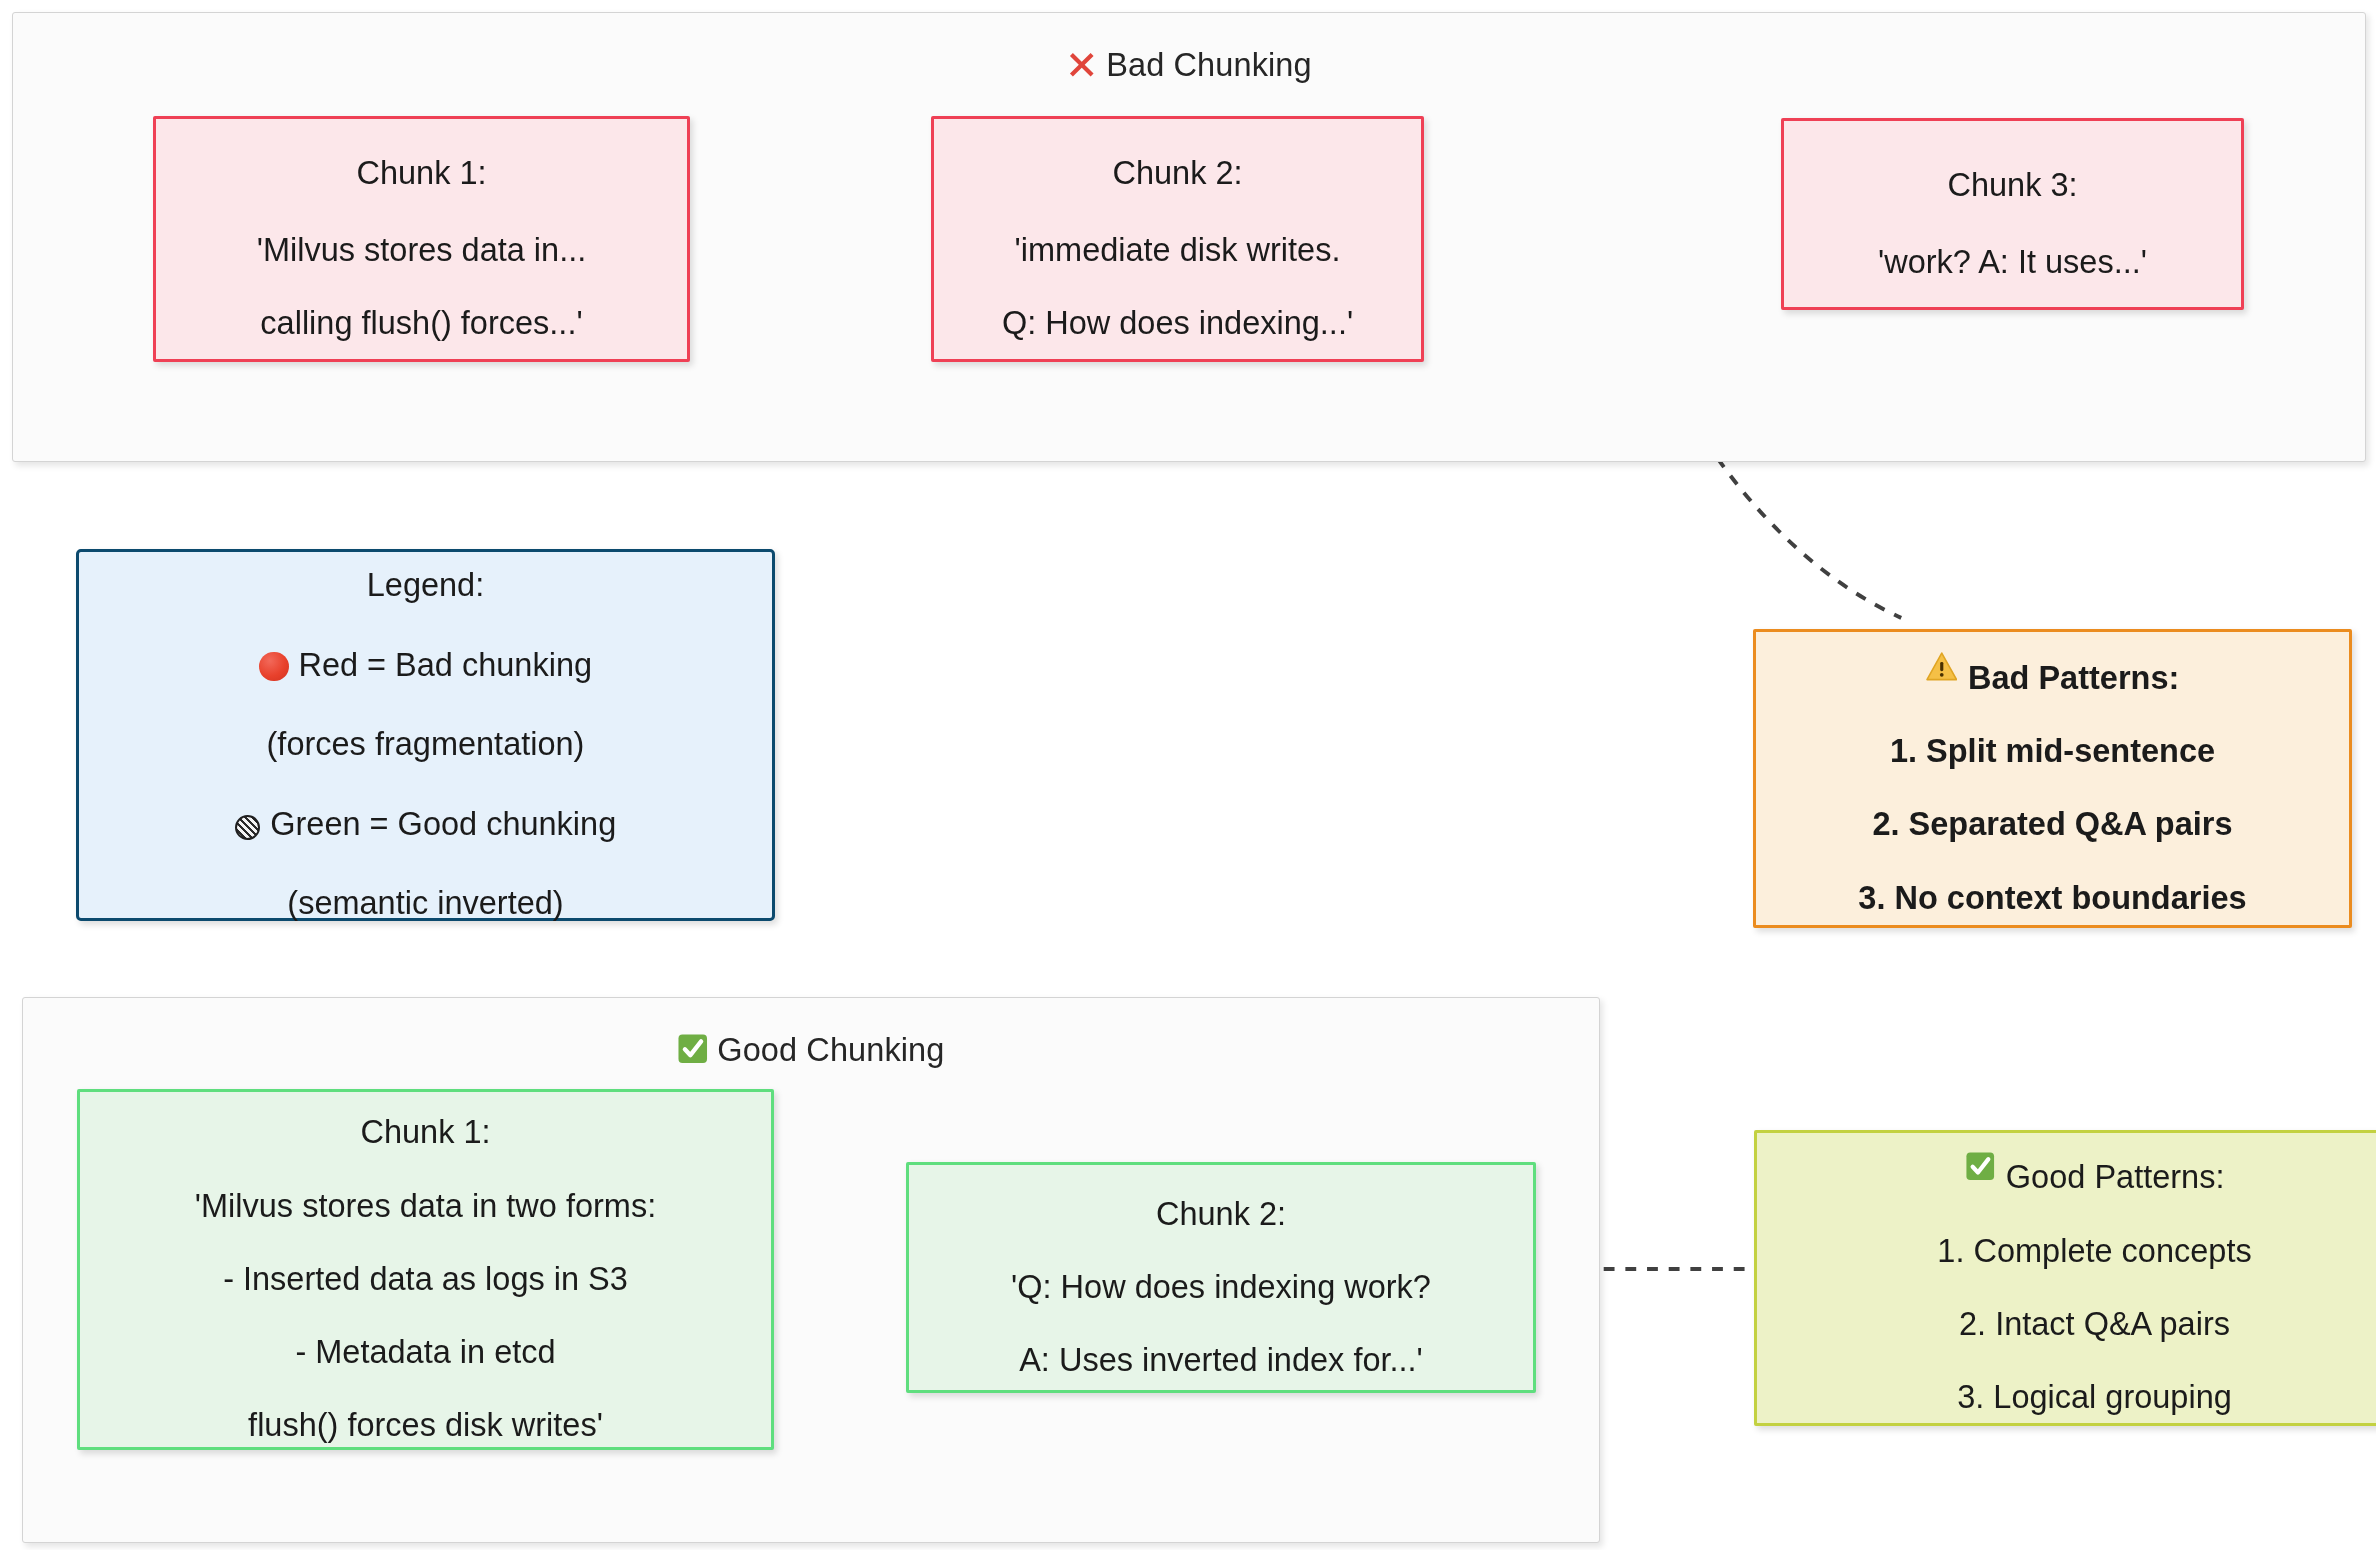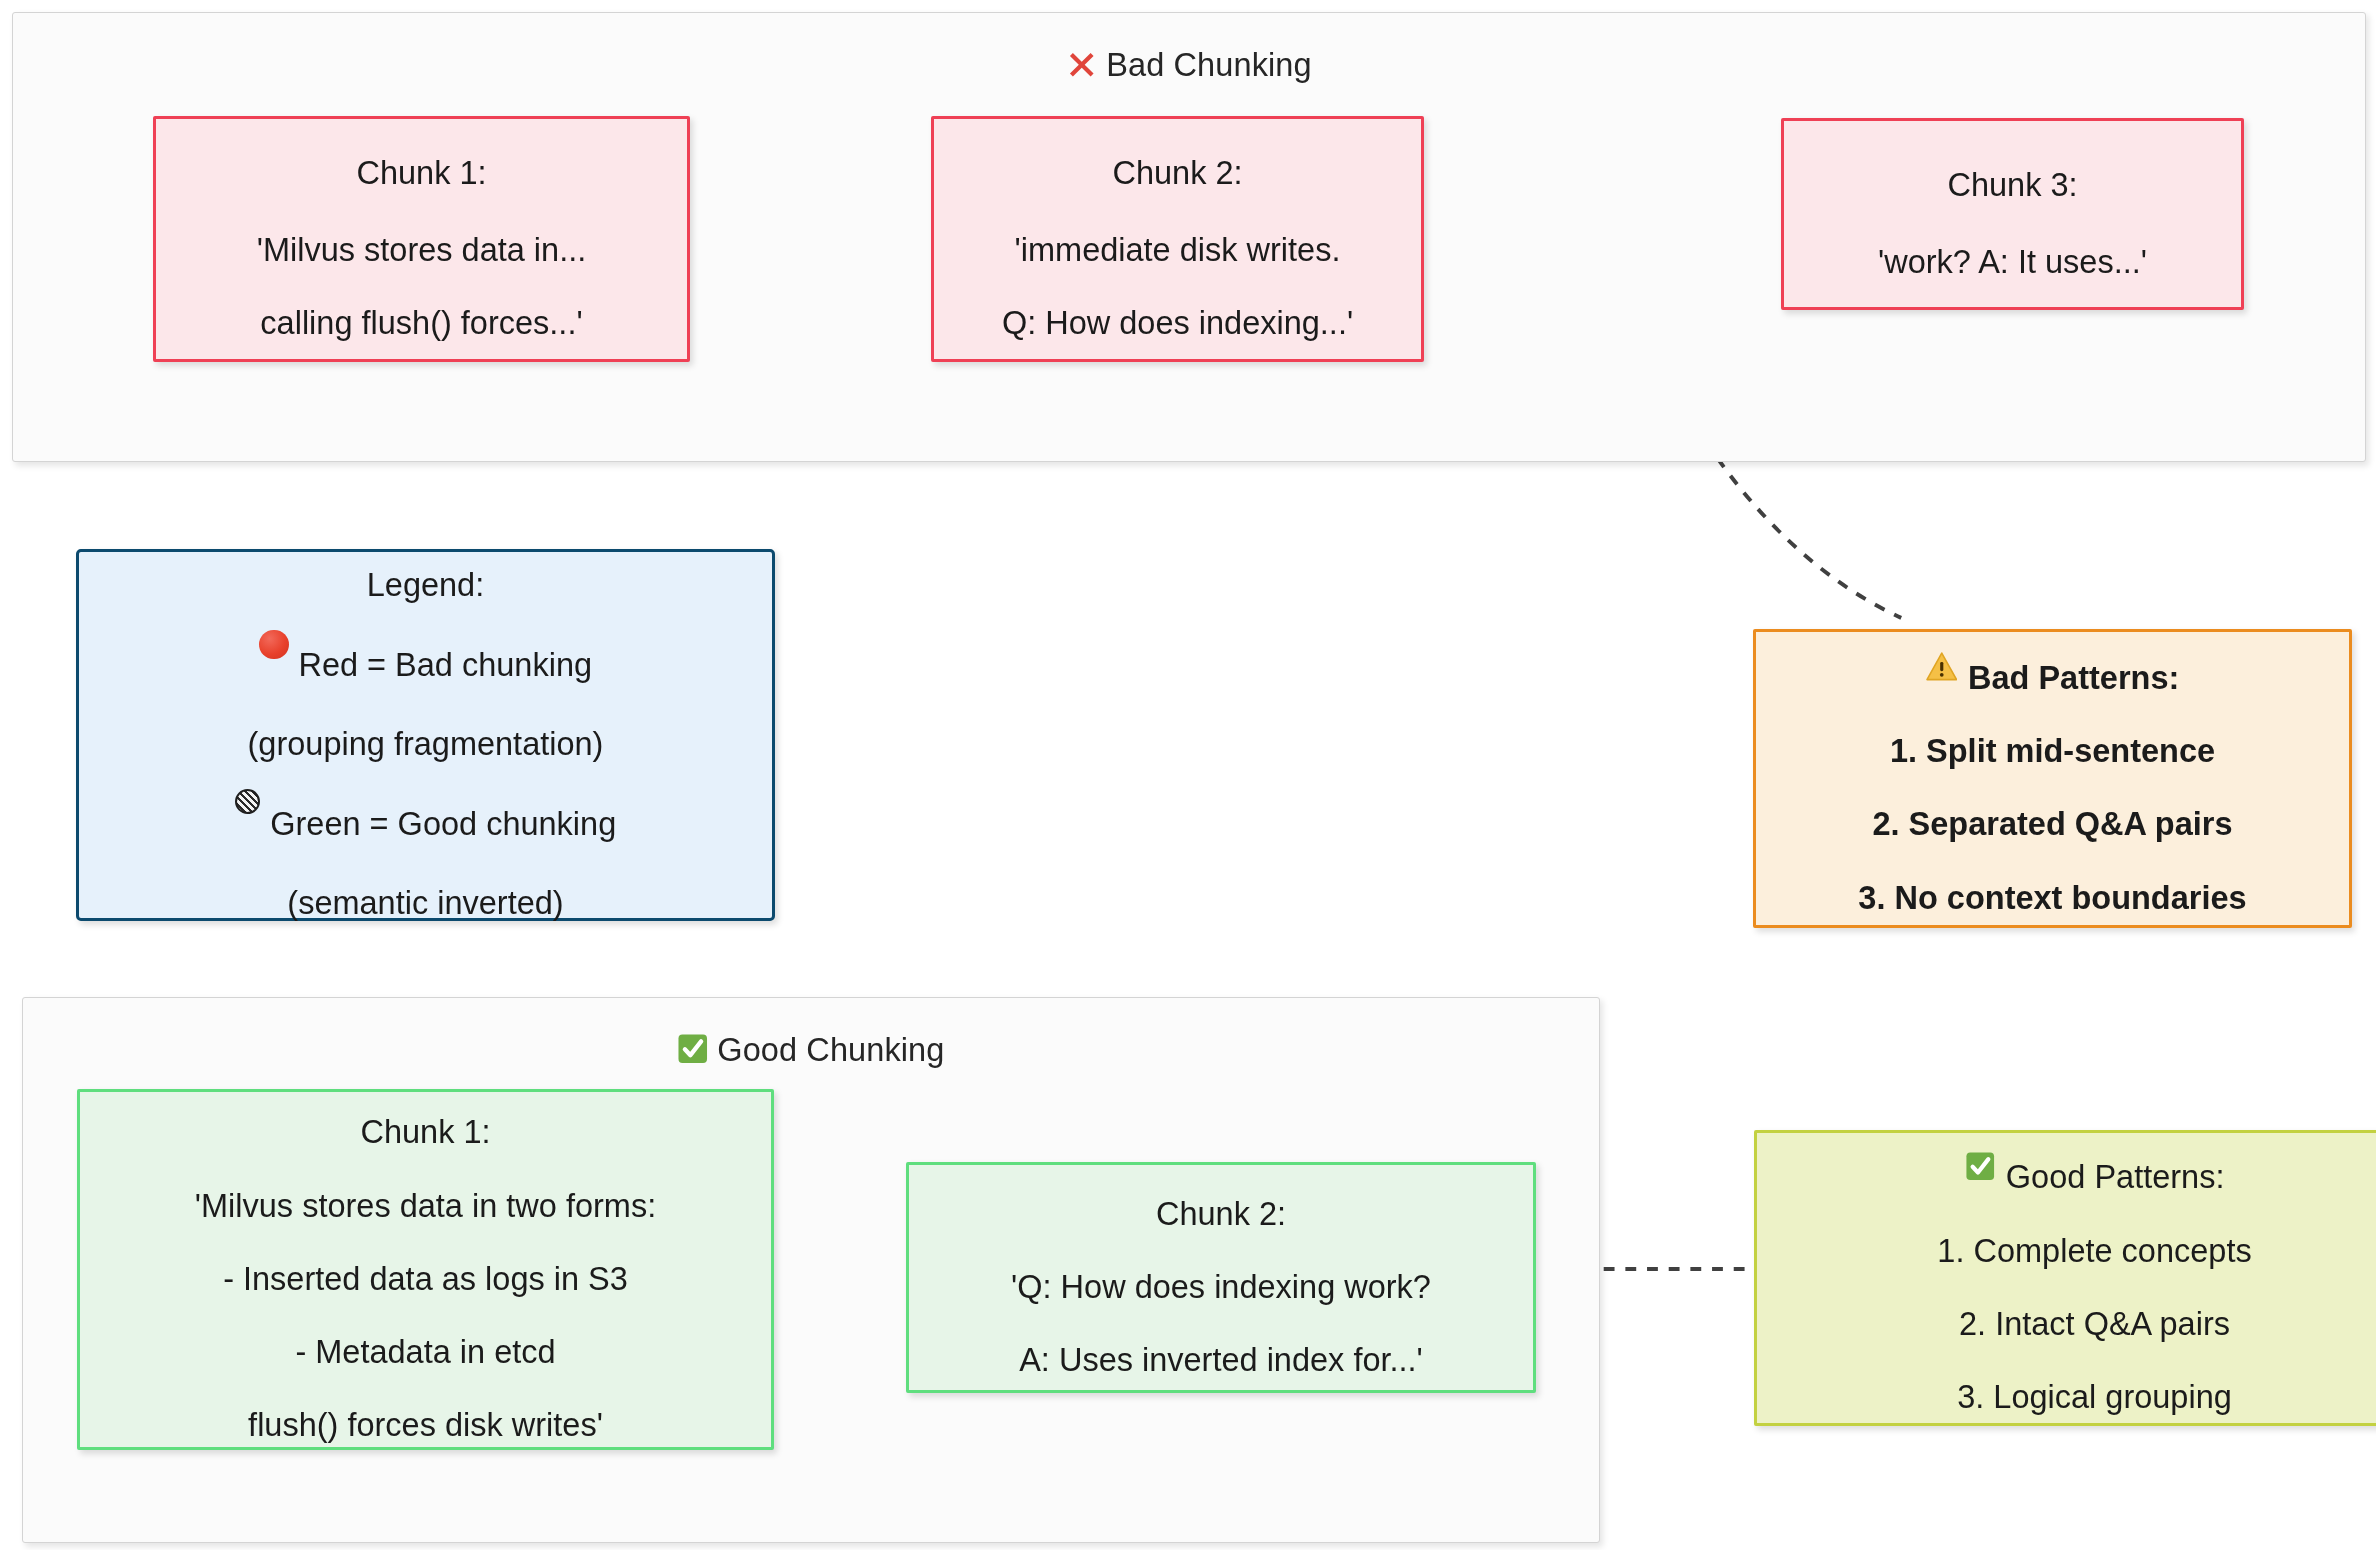--- a/index.html
+++ b/index.html
@@ -90,21 +90,21 @@
 
   
   .f33 { font-size: 32.5px; margin-top: 19px; }
   .gap14 { height: 13.8px; }
   .gap22 { height: 21.7px; }
   .gap26 { height: 25.6px; }
 
   
   .legend-row {
     display: flex;
-    align-items: flex-start;
+    align-items: flex-end;
     justify-content: center;
     gap: 9.9px;
     white-space: nowrap;
   }
   .dot-red {
     width: 29.6px; height: 29.6px;
     border-radius: 50%;
     background: radial-gradient(circle at 36% 30%, #f2695a 0%, #e8412c 55%, #d2321f 100%);
     flex: 0 0 auto;
     display: inline-block;
@@ -187,21 +187,21 @@
   </div>
 
   <div class="node blue" style="left:76px; top:549px; width:699px; height:372px;">
     <span class="line f33">Legend:</span>
     <div class="gap14"></div>
     <div class="legend-row">
       <span class="dot-red"></span>
       <span class="line f33">Red = Bad chunking</span>
     </div>
     <div class="gap14"></div>
-    <span class="line f33">(grouping fragmentation)</span>
+    <span class="line f33">(forces fragmentation)</span>
     <div class="gap14"></div>
     <div class="legend-row">
       <span class="dot-hatch"></span>
       <span class="line f33">Green = Good chunking</span>
     </div>
     <div class="gap14"></div>
     <span class="line f33">(semantic inverted)</span>
   </div>
 
   <div class="node orange" style="left:1753px; top:629px; width:599px; height:299px;font-weight:bold;">

